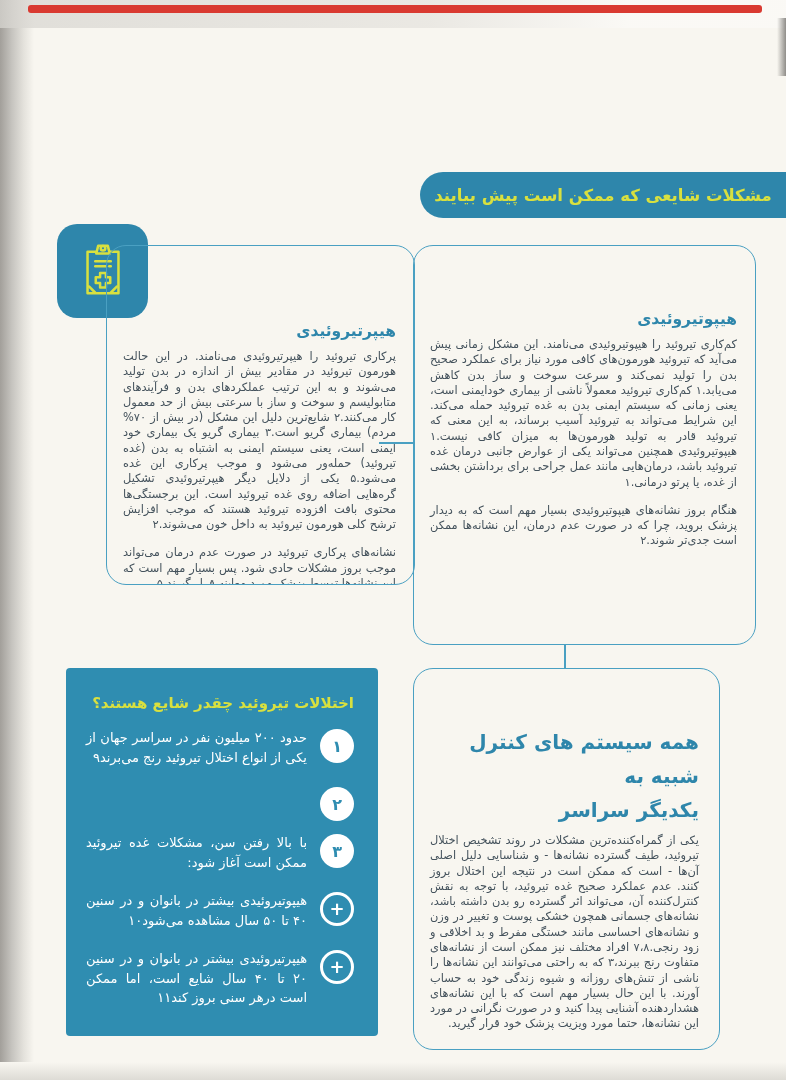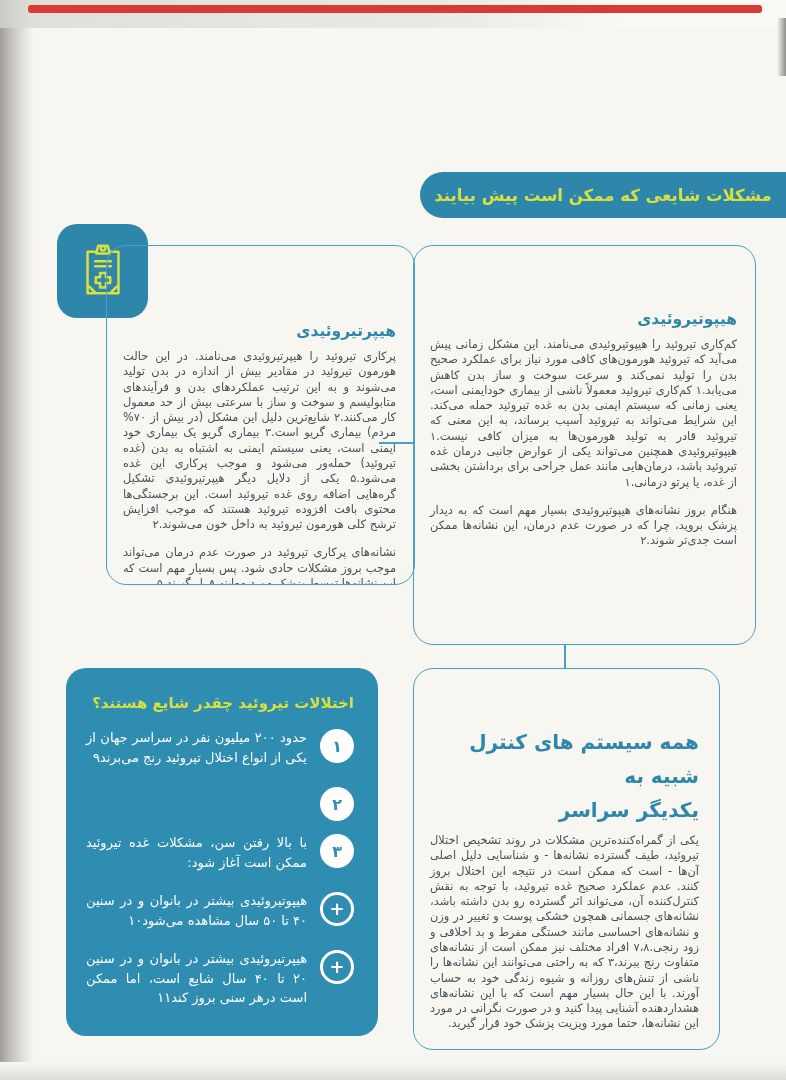--- a/index.html
+++ b/index.html
@@ -53,21 +53,21 @@
   .box-control h2{font-size:20px;line-height:1.7;margin-bottom:6px;}
 
   
   .connector-h{position:absolute;left:379px;top:442px;width:34px;height:1.6px;
     background:var(--teal-border,#4aa0c2);}
   .connector-v{position:absolute;left:564px;top:645px;width:1.6px;height:23px;
     background:var(--teal-border,#4aa0c2);}
 
   
   .tealbox{position:absolute;left:66px;top:668px;width:312px;height:368px;
-    background:var(--teal-box,#2f8db1);border-radius:20px;
+    background:var(--teal-box,#2f8db1);border-radius:4px;
     padding:26px 24px 16px 20px;overflow:hidden;}
   .tealbox-title{color:var(--yellow,#d8e03f);font-size:15px;font-weight:bold;
     text-align:right;margin:0 0 16px 0;}
   .titem{display:flex;gap:13px;margin-bottom:12px;align-items:flex-start;}
   .circle{flex:0 0 34px;width:34px;height:34px;border-radius:50%;
     display:flex;align-items:center;justify-content:center;margin-top:1px;}
   .circle.num{background:#ffffff;color:var(--teal-box,#2f8db1);
     font-weight:bold;font-size:16px;}
   .circle.plus{background:transparent;border:3.5px solid #ffffff;color:#ffffff;
     font-weight:bold;font-size:18px;line-height:1;}

